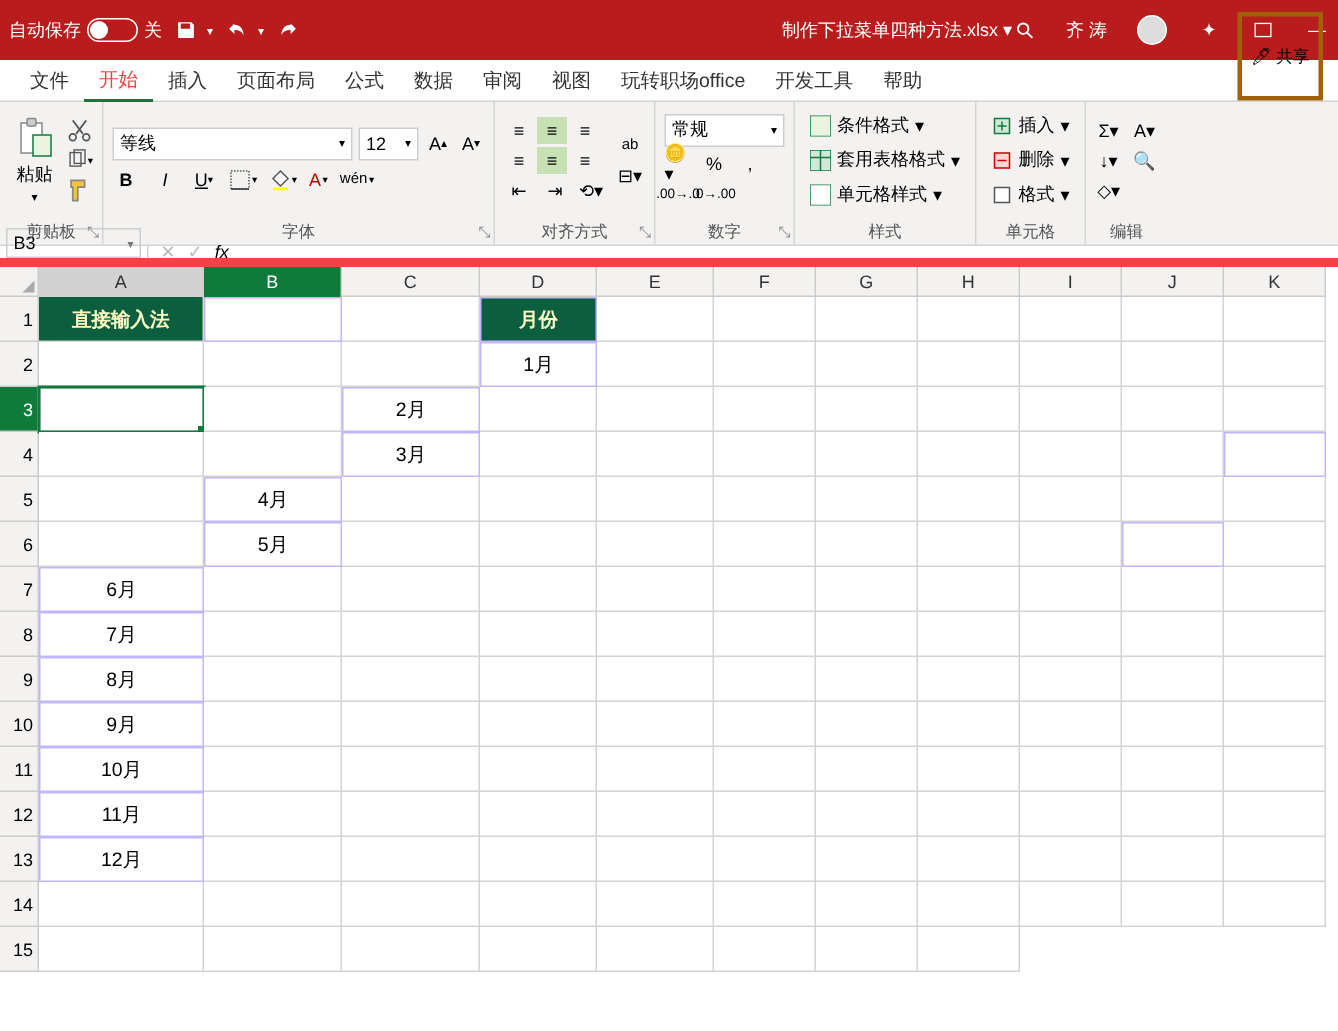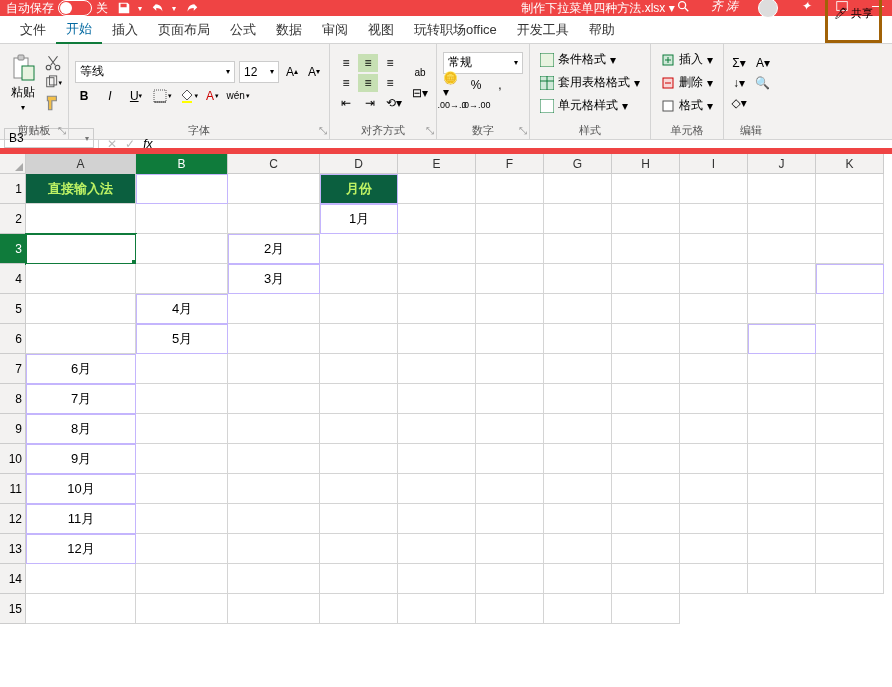--- a/index.html
+++ b/index.html
@@ -1,30 +1,30 @@
 <!DOCTYPE html>
 <html><head>
 <meta charset="utf-8">
 <style>
 *{margin:0;padding:0;box-sizing:border-box;font-family:"Microsoft YaHei","Segoe UI",sans-serif;}
 body{background:#fff;font-size:12px;overflow:hidden;width:892px;height:687px;}
-.titlebar{height:16px;background:#ef4444;color:#fff;display:flex;align-items:center;padding:0 6px;}
+.titlebar{height:40px;background:#b91c1c;color:#fff;display:flex;align-items:center;padding:0 6px;}
 .titlebar .tb-left{display:flex;align-items:center;gap:8px;}
 .autosave-pill{display:flex;align-items:center;gap:4px;}
 .toggle{width:34px;height:16px;border:1px solid #fff;border-radius:8px;position:relative;}
 .toggle-knob{width:12px;height:12px;background:#fff;border-radius:50%;position:absolute;top:1px;left:1px;}
 .tb-icon{width:16px;height:16px;display:flex;align-items:center;justify-content:center;color:#fff;}
 .tb-icon svg{width:14px;height:14px;}
 .tri{font-size:8px;margin-left:-2px;}
 .tb-center{flex:1;text-align:right;font-size:12px;}
-.tb-right{display:flex;align-items:flex-start;gap:20px;font-style:italic;}
+.tb-right{display:flex;align-items:center;gap:20px;}
 .avatar{width:20px;height:20px;border-radius:50%;background:#ddd;border:1px solid #fff;}
 .tabs{height:28px;background:#fff;display:flex;align-items:flex-end;padding:0 10px;border-bottom:1px solid #d4d4d4;}
 .tab{padding:4px 10px;font-size:13px;color:#333;cursor:pointer;}
-.tab.active{color:#0369a1;border-bottom:2px solid #0f7b3b;margin-bottom:-1px;}
+.tab.active{color:#ef4444;border-bottom:2px solid #0f7b3b;margin-bottom:-1px;}
 .tabs .spacer{flex:1;}
 .share-btn{font-size:11px;padding:19px 6px;border:3px solid #a16207;}
 .ribbon{height:96px;background:#f3f2f1;border-bottom:1px solid #d4d4d4;display:flex;}
 .group{border-right:1px solid #d4d4d4;display:flex;flex-direction:column;}
 .group-body{flex:1;display:flex;align-items:center;padding:4px 6px;}
 .group-label{height:18px;font-size:11px;color:#555;text-align:center;display:flex;align-items:center;justify-content:center;position:relative;}
 .group-label .launcher{position:absolute;right:2px;bottom:2px;font-size:10px;color:#888;}
 .paste-col{display:flex;flex-direction:column;align-items:center;gap:2px;padding:2px 4px;}
 .small-col{display:flex;flex-direction:column;gap:2px;margin-left:4px;}
 .small-btn{width:18px;height:18px;display:flex;align-items:center;justify-content:center;}
@@ -51,21 +51,21 @@
 .colhdrs{height:20px;display:flex;background:#f3f2f1;border-bottom:1px solid #ccc;}
 .corner{width:26px;height:20px;background:#f3f2f1;border-right:1px solid #ccc;border-bottom:1px solid #ccc;position:relative;}
 .corner::after{content:"";position:absolute;right:2px;bottom:2px;width:0;height:0;border-left:8px solid transparent;border-bottom:8px solid #aaa;}
 .colhdr{height:20px;border-right:1px solid #ccc;display:flex;align-items:center;justify-content:center;font-size:12px;color:#333;}
 .colhdr.selA{background:#d2d2d2;}
 .colhdr.selB{background:#0f7b3b;color:#fff;}
 .rowhdr{width:26px;height:30px;border-bottom:1px solid #ccc;border-right:1px solid #ccc;display:flex;align-items:center;justify-content:flex-end;padding-right:3px;font-size:12px;background:#f3f2f1;}
 .rowhdr.sel{background:#0f7b3b;color:#fff;}
 .cells{display:grid;grid-template-columns:110px 92px 92px 78px 78px 68px 68px 68px 68px 68px 68px;}
 .cell{height:30px;border-right:1px solid #d4d4d4;border-bottom:1px solid #d4d4d4;display:flex;align-items:center;justify-content:center;font-size:13px;background:#fff;position:relative;}
-.cell.hdr{background:#0b5f3f;color:#bef264;font-weight:bold;}
+.cell.hdr{background:#0b5f3f;color:#fef9c3;font-weight:bold;}
 .cell.tbl{border:1px solid #c4b5fd;}
 .cell.active{outline:2px solid #0f7b3b;outline-offset:-1px;}
 .cell.active::after{content:"";position:absolute;right:-3px;bottom:-3px;width:6px;height:6px;background:#0f7b3b;}
 .rows-area{display:flex;}
 .rhcol{display:flex;flex-direction:column;}
 svg{fill:currentColor;}
 </style>
 </head>
 <body>
 

